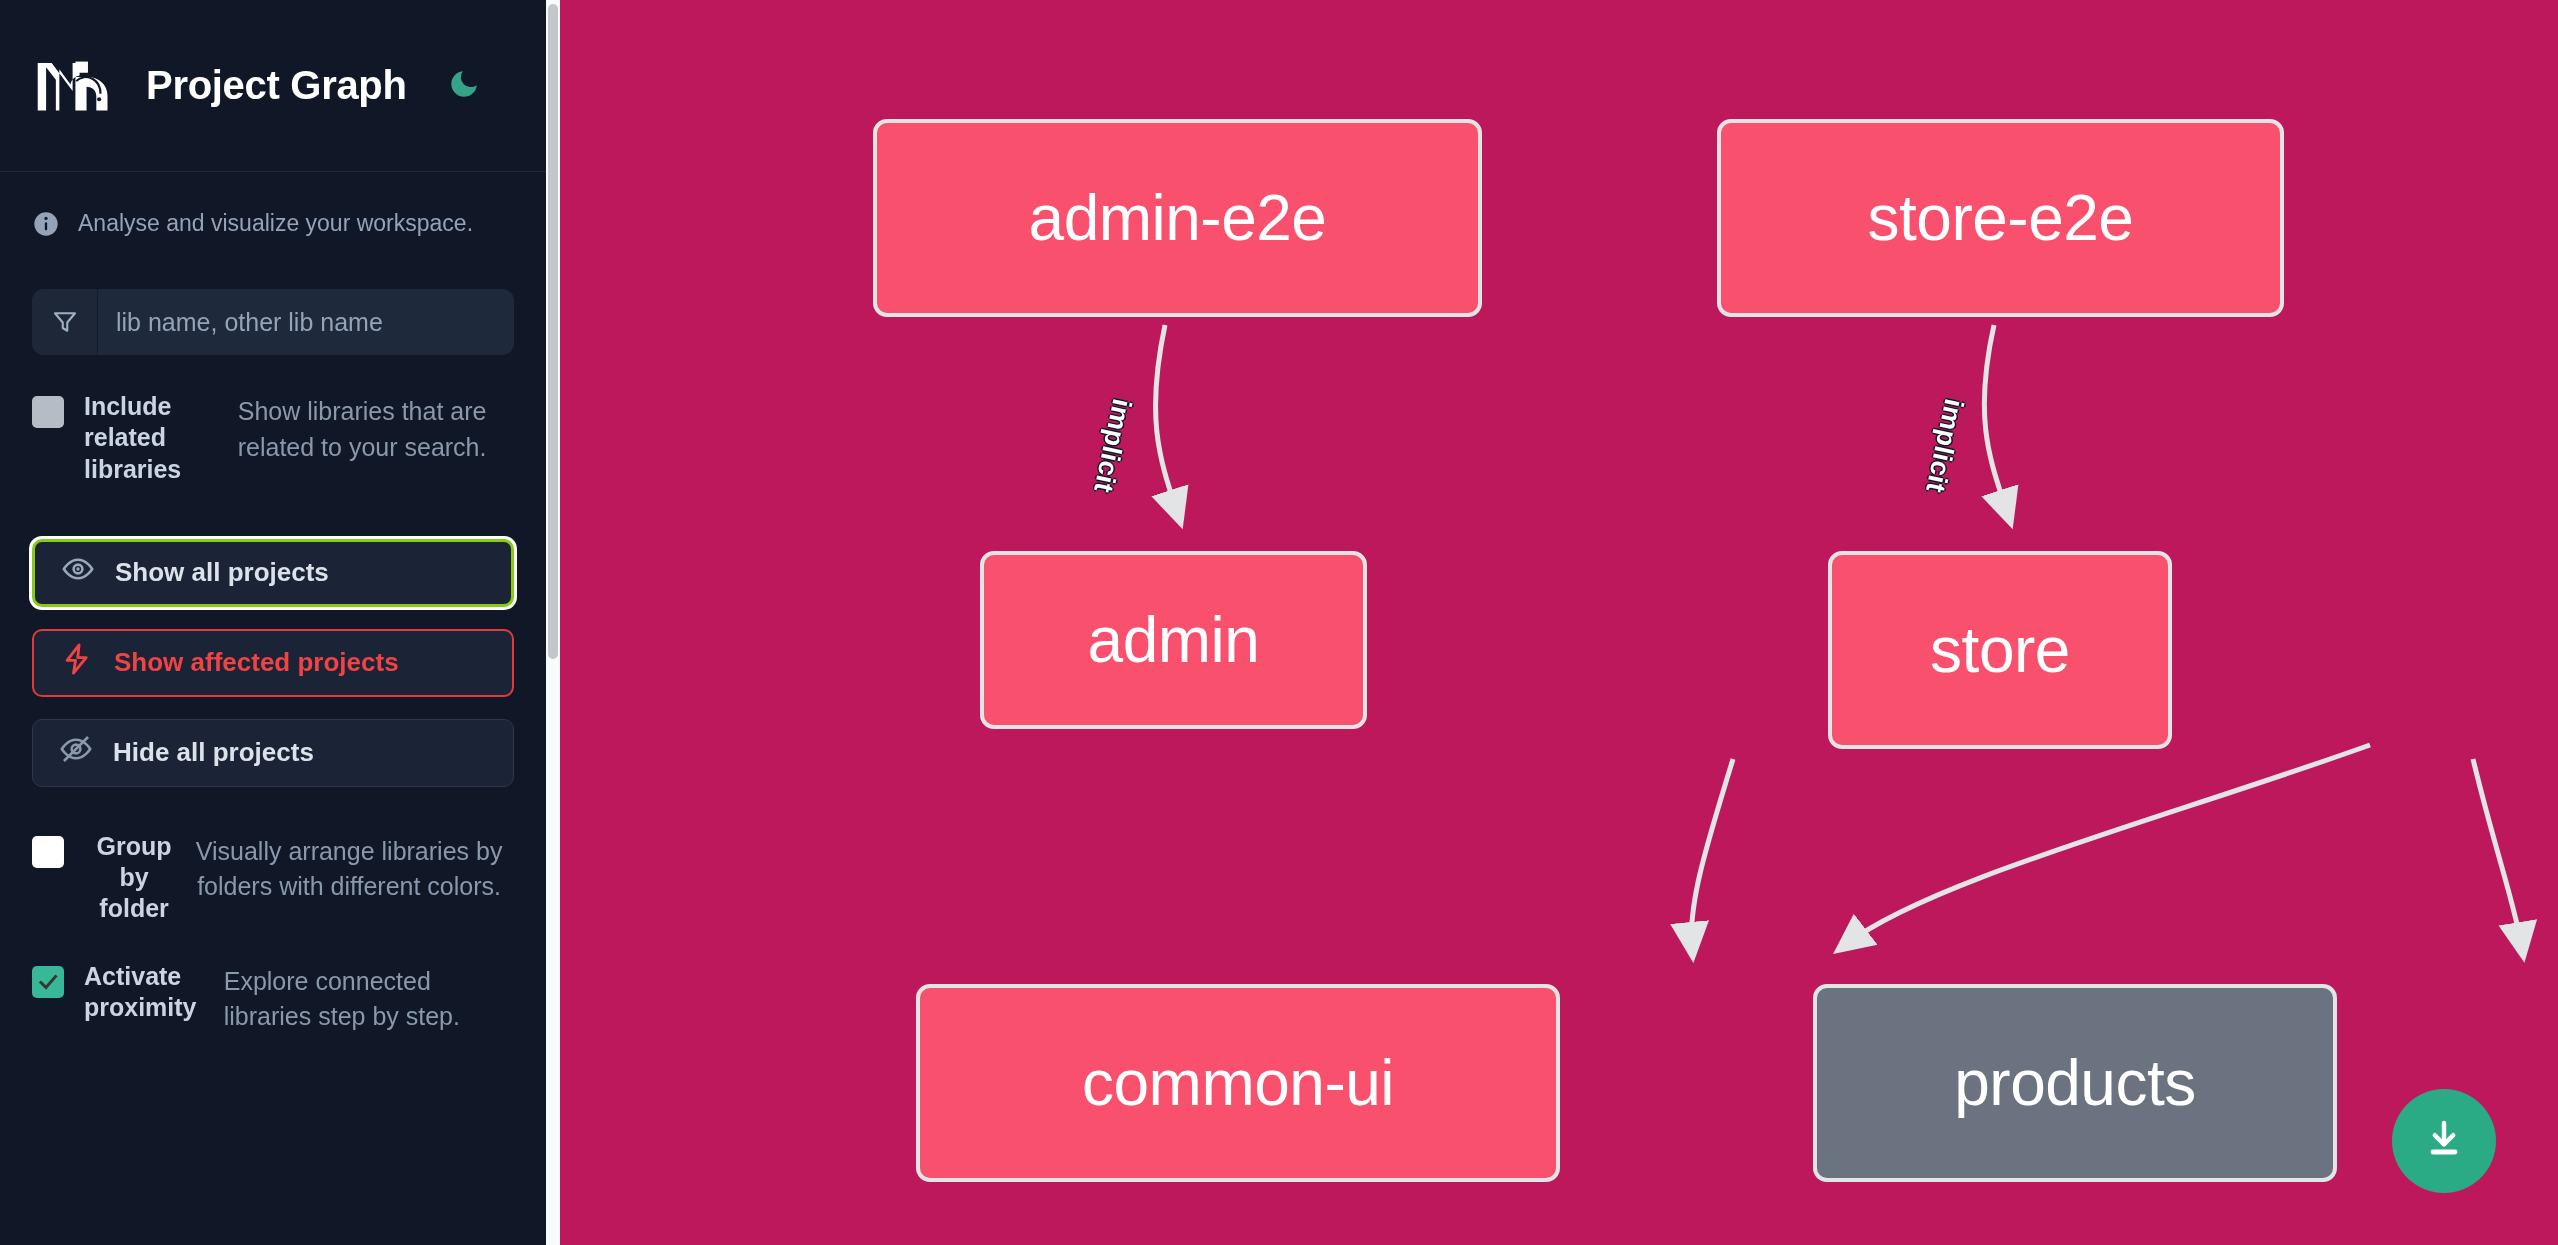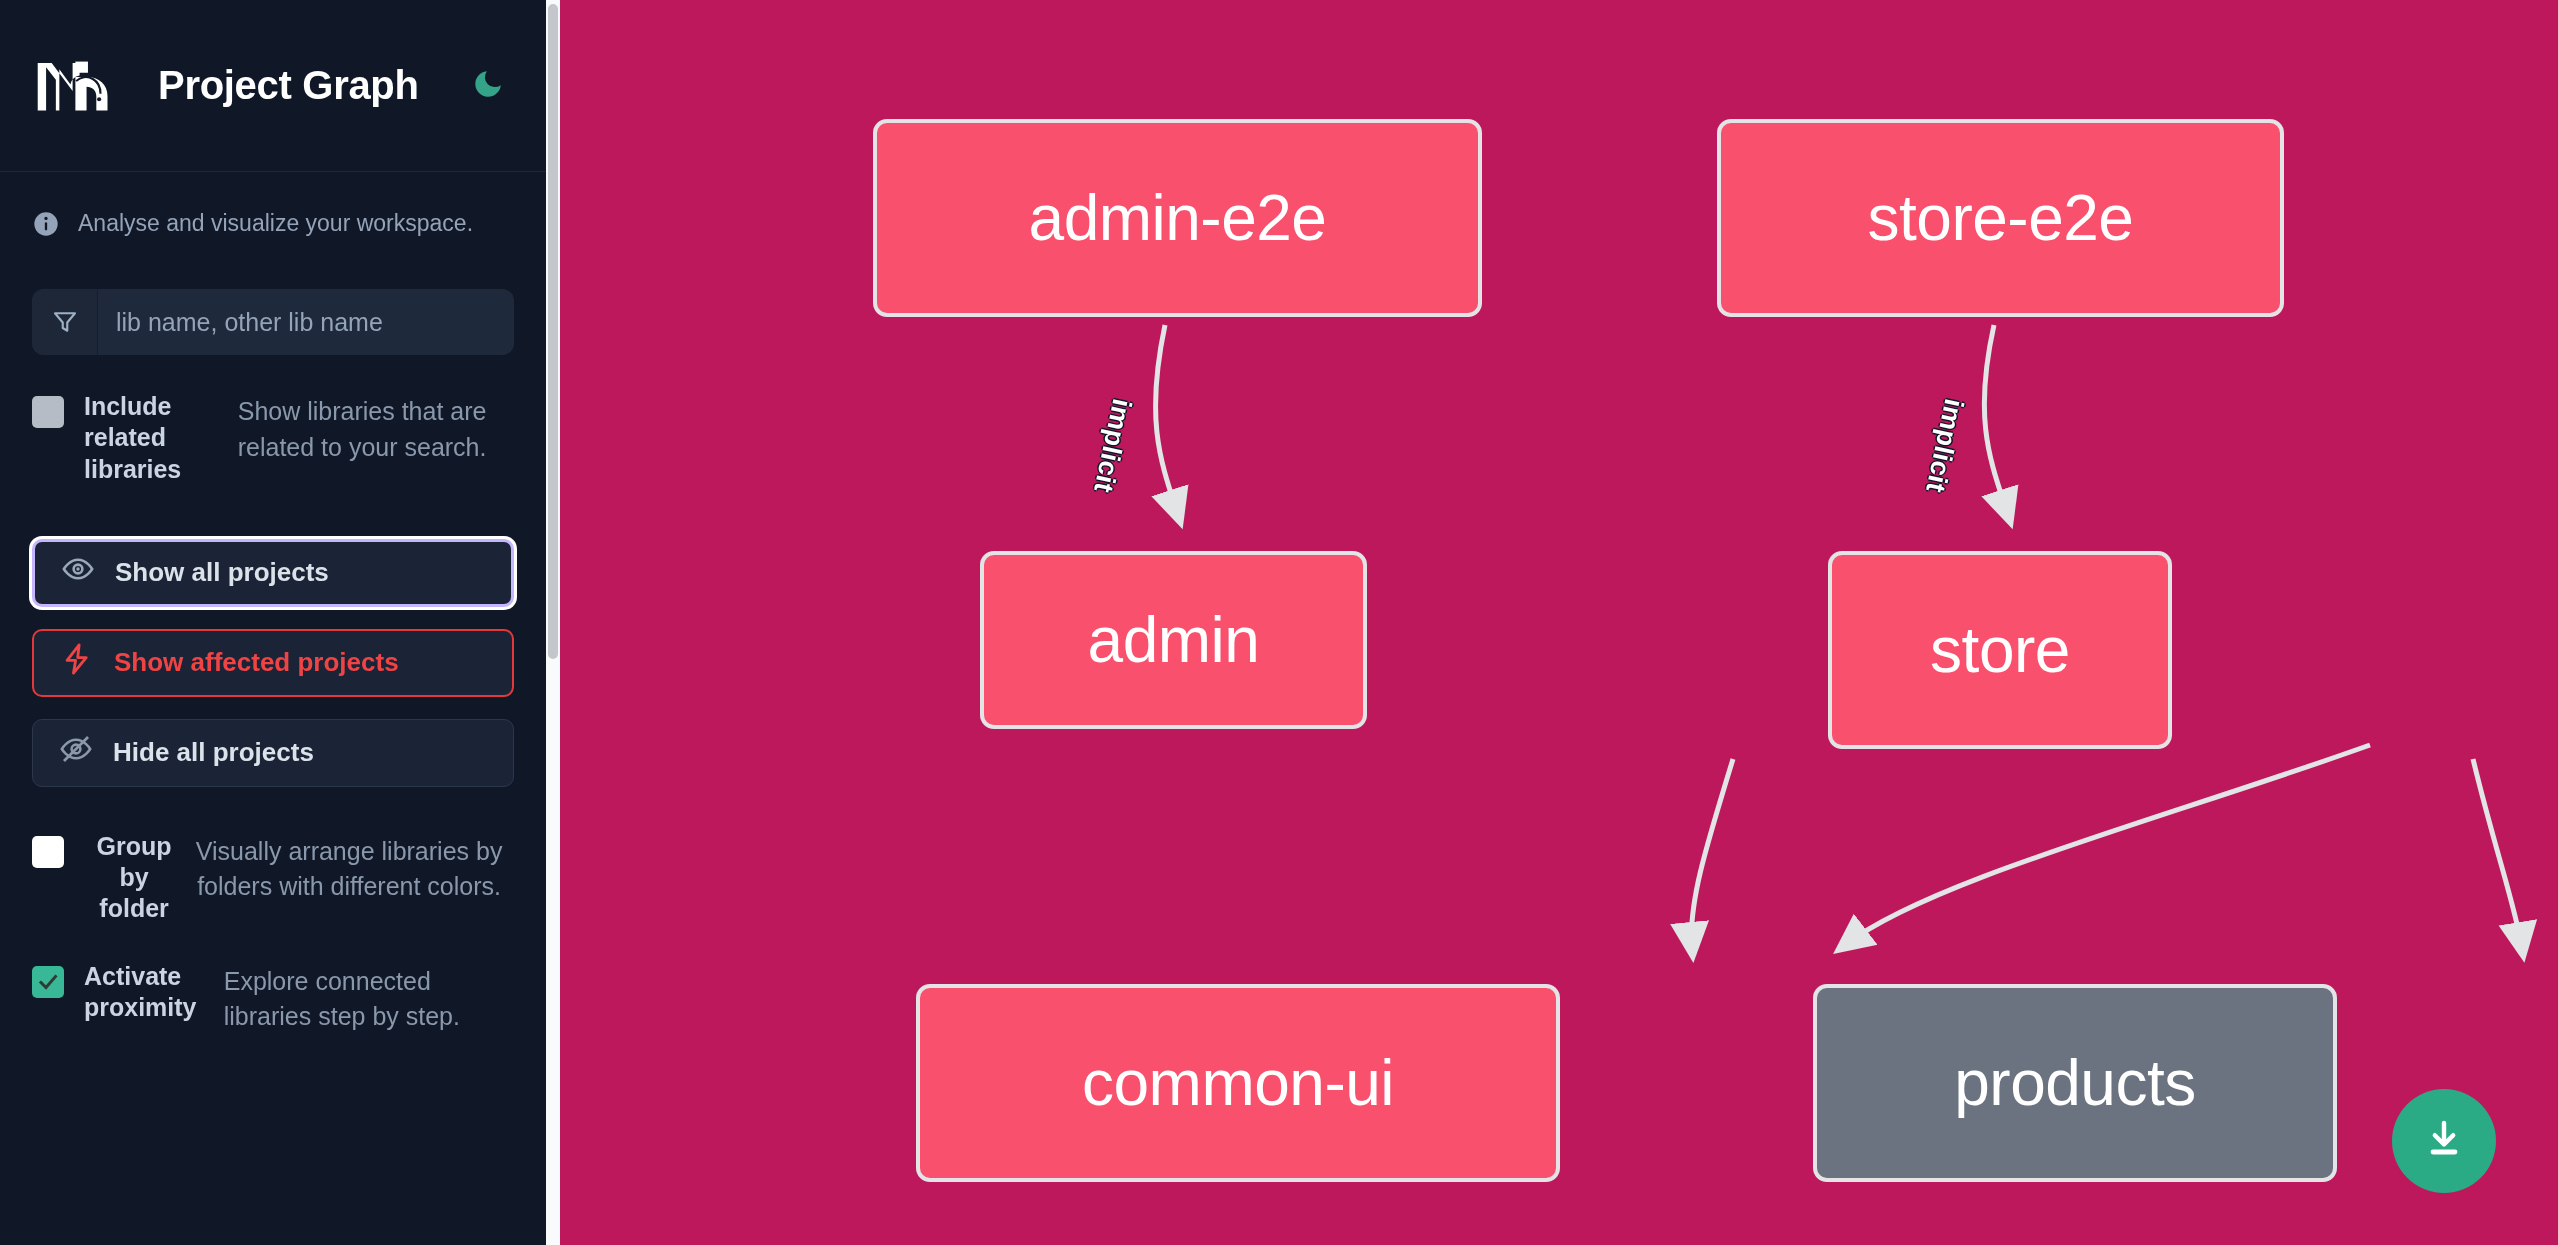--- a/index.html
+++ b/index.html
@@ -21,21 +21,21 @@
   }
   #sidebar-scroll {
     position: absolute; inset: 0 14px 0 0;
     overflow: hidden;
   }
   .side-header {
     height: 172px;
     display: flex; align-items: center;
     padding: 0 32px;
     border-bottom: 1px solid #1e293b;
-    gap: 12px;
+    gap: 0;
   }
   .nx-logo { width: 84px; height: 60px; flex: 0 0 auto; }
   .app-title {
     color: #ffffff;
     font-size: 40px;
     font-weight: 700;
     margin-left: 30px;
     letter-spacing: -0.3px;
     white-space: nowrap;
   }
@@ -125,21 +125,21 @@
     gap: 20px;
     padding: 0 26px;
     font-size: 26px;
     font-weight: 700;
     cursor: pointer;
     border: 1px solid #2b384c;
     color: #dbe2ea;
   }
   .gbtn .lbl { white-space: nowrap; }
   .gbtn.focus {
-    border: 3px solid #c4b5fd;
+    border: 3px solid #84cc16;
     box-shadow: 0 0 0 3px #ffffff;
   }
   .gbtn.danger { border: 2px solid #e3393b; color: #f04344; }
 
   .divider-bottom { margin-top: 44px; text-align: center; }
 
   
   #sb-track {
     position: absolute; top: 0; right: 0;
     width: 14px; height: 1245px;

